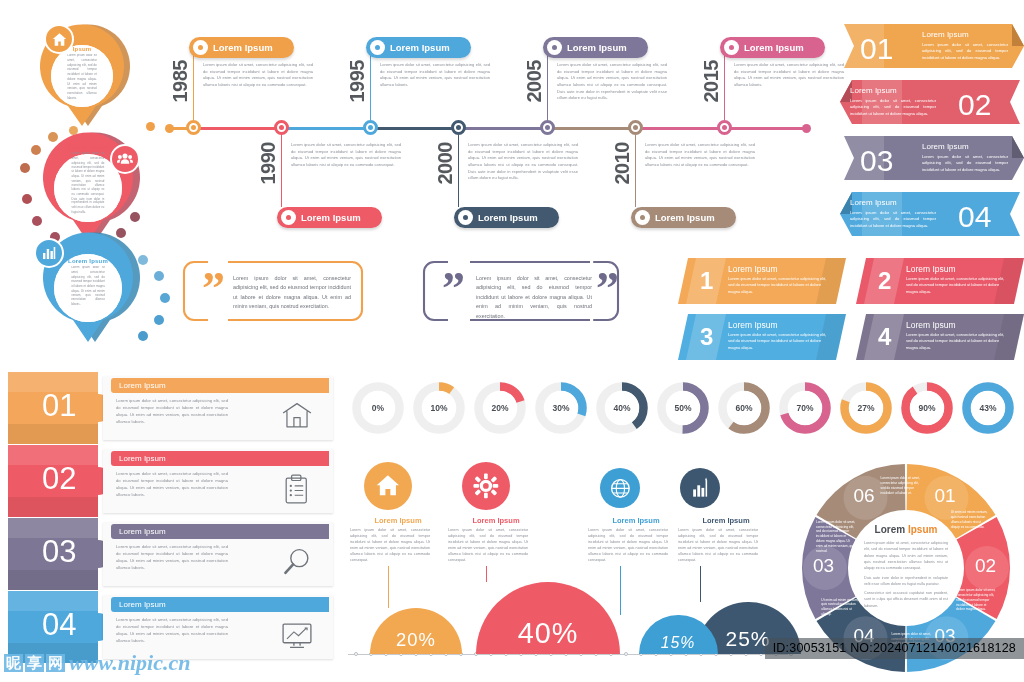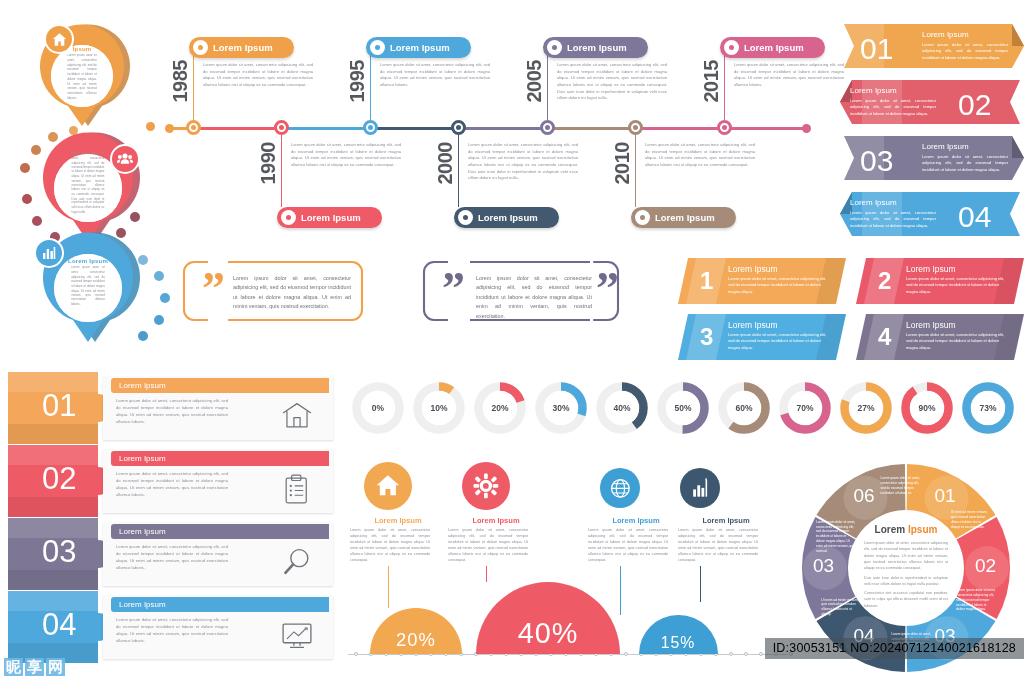--- a/index.html
+++ b/index.html
@@ -585,21 +585,21 @@
           <circle cx="26" cy="26" r="21.5" fill="none" stroke="#EFEFEF" stroke-width="8.5"></circle>
           <circle cx="26" cy="26" r="21.5" fill="none" stroke="#EE5A66" stroke-width="8.5" stroke-dasharray="121.579635693925 135.0884841043611" transform="rotate(-90 26 26)"></circle>
         </svg>
         <div class="hole">90%</div>
       </div>
       <div class="pct" style="left:610px; top:0px;">
         <svg width="52" height="52" viewBox="0 0 52 52" style="position:absolute;left:0;top:0;">
           <circle cx="26" cy="26" r="21.5" fill="none" stroke="#EFEFEF" stroke-width="8.5"></circle>
           <circle cx="26" cy="26" r="21.5" fill="none" stroke="#4EA8DC" stroke-width="8.5" stroke-dasharray="135.0884841043611 135.0884841043611" transform="rotate(-90 26 26)"></circle>
         </svg>
-        <div class="hole">73%</div>
+        <div class="hole">43%</div>
       </div>
     </div>
 
   <div class="abs" id="icon-cols" style="left:348px; top:458px; width:440px; height:218px;">
       <div class="axis-line" style="left:0px; top:196px; width:440px;"></div>
       <div class="axis-dot" style="left:6px; top:194px;"></div>
       <div class="axis-dot" style="left:21px; top:194px;"></div>
       <div class="axis-dot" style="left:36px; top:194px;"></div>
       <div class="axis-dot" style="left:51px; top:194px;"></div>
       <div class="axis-dot" style="left:66px; top:194px;"></div>
@@ -624,24 +624,27 @@
       <div class="axis-dot" style="left:351px; top:194px;"></div>
       <div class="axis-dot" style="left:366px; top:194px;"></div>
       <div class="axis-dot" style="left:381px; top:194px;"></div>
       <div class="axis-dot" style="left:396px; top:194px;"></div>
       <div class="axis-dot" style="left:411px; top:194px;"></div>
       <div class="axis-dot" style="left:426px; top:194px;"></div>
       <div class="axis-dot" style="left:441px; top:194px;"></div>
       <div class="semi" style="left:128px; top:124px; width:144px; height:72px; background:#EE5A66;">
         <span style="font-size:28.8px; padding-bottom:4.32px; letter-spacing:1px;">40%</span>
       </div>
+      <div class="semi" style="left:347.5px; top:143.5px; width:105px; height:52.5px; background:#3E5770;">
+        <span style="font-size:21px; padding-bottom:3.15px; letter-spacing:1px;">25%</span>
+      </div>
       <div class="semi" style="left:22px; top:150px; width:92px; height:46px; background:#F2A851;">
         <span style="font-size:18.400000000000002px; padding-bottom:2.76px; letter-spacing:1px;">20%</span>
       </div>
-      <div class="semi" style="left:290.5px; top:156.5px; width:79px; height:39.5px; background:#3E9FD4;">
+      <div class="semi" style="left:290.5px; top:156.5px; width:79px; height:39.5px; background:#3E9FD4;font-style:italic;">
         <span style="font-size:15.8px; padding-bottom:2.37px; letter-spacing:1px;">15%</span>
       </div>
       <div class="ic-circle" style="left:16px; top:4px; width:48px; height:48px; background:#F2A851;">
         <svg width="29.759999999999998" height="29.759999999999998" viewBox="0 0 48 48">
           <path d="M24 7 L6 23 h5 v16 h9 v-10 h8 v10 h9 V23 h5 z" fill="#fff"></path>
         </svg>
       </div>
       <div class="ic-title" style="left:2px; top:58px; width:96px; color:#F2A851;">Lorem Ipsum</div>
       <div class="ic-body" style="left:2px; top:70px; width:80px;">Lorem ipsum dolor sit amet, consectetur adipisicing elit, sed do eiusmod tempor incididunt ut labore et dolore magna aliqua. Ut enim ad minim veniam, quis nostrud exercitation ullamco laboris nisi ut aliquip ex ea commodo consequat.</div>
       <div class="ic-stem" style="left:40px; top:108px; height:42px; background:#F2A851;"></div>
@@ -723,16 +726,17 @@
         <div class="bd-body" style="margin-bottom:3px;">Consectetur sint occaecat cupidatat non proident, sunt in culpa qui officia deserunt mollit anim id est laborum.</div>
       </div>
     </div>
 
   <div class="wm-left">
     <span class="wm-cn">
       <b>昵</b>
       <b>享</b>
       <b>网</b>
     </span>
+    <span>www.nipic.cn</span>
   </div>
   <div class="id-bar">ID:30053151 NO:20240712140021618128</div>
 
 </div>
 
 </body></html>

